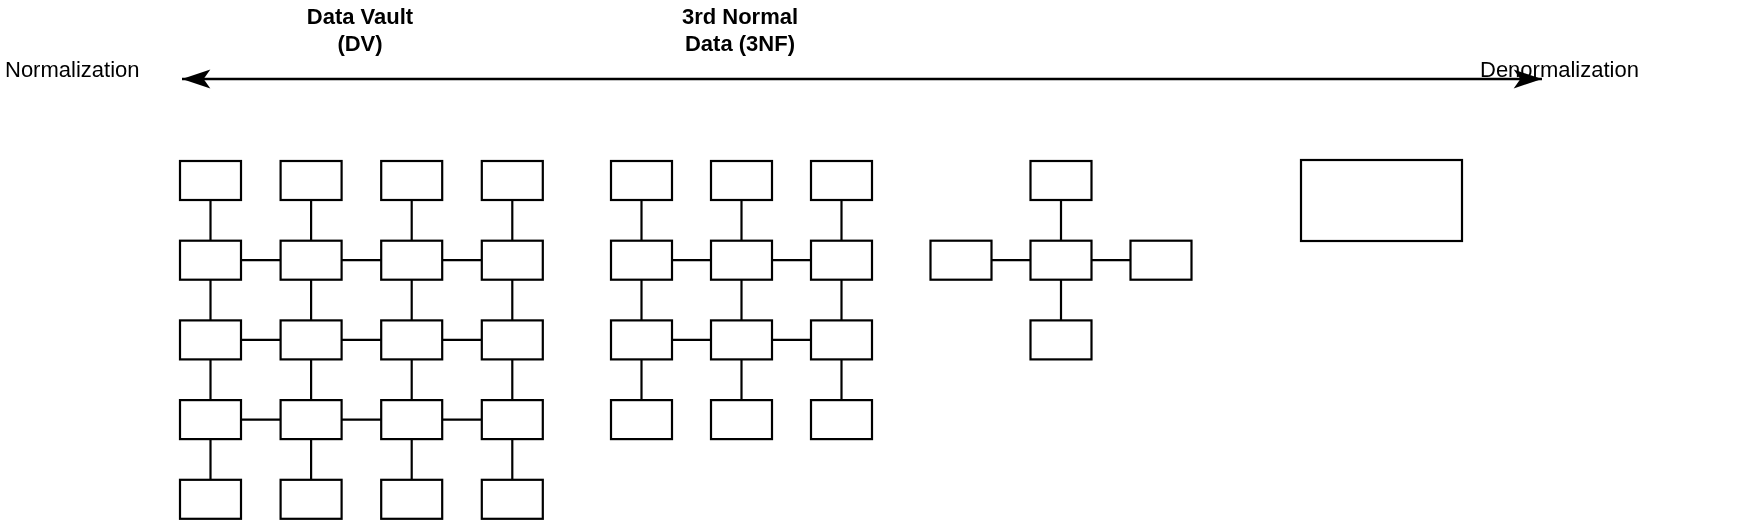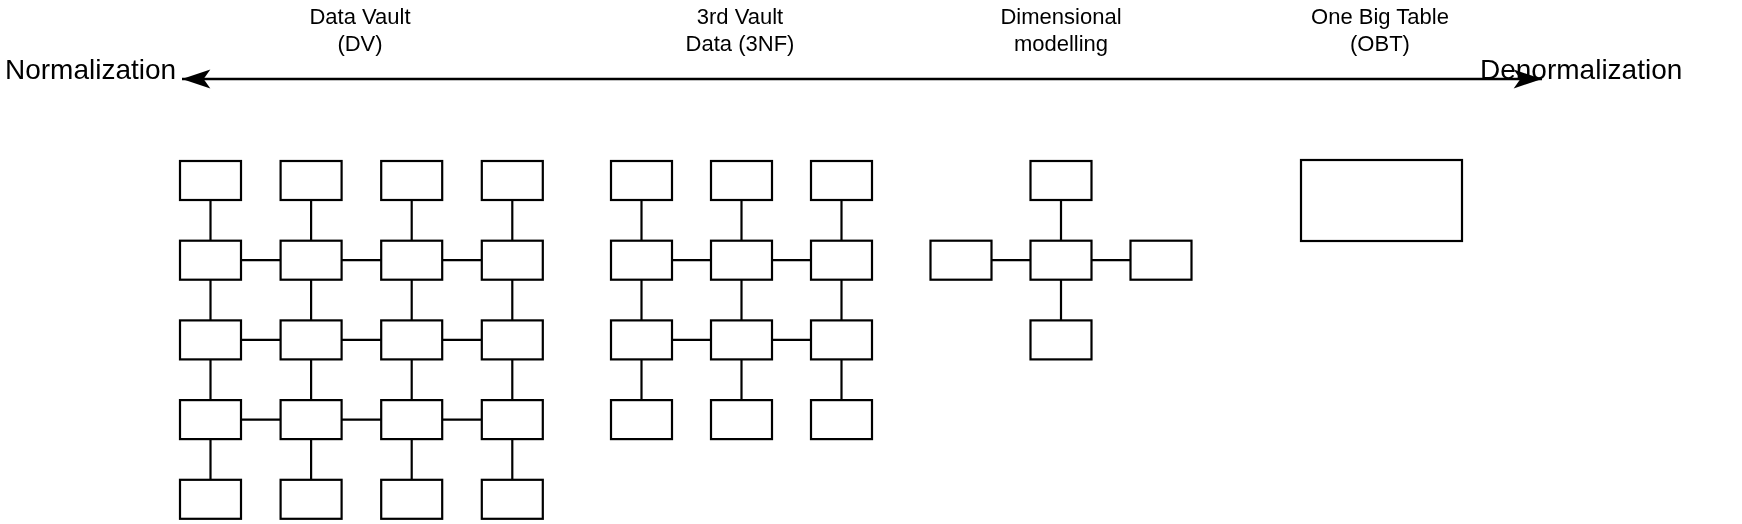--- a/index.html
+++ b/index.html
@@ -9,34 +9,35 @@
     height: 524px;
     background: var(--bg, #ffffff);
     font-family: "Liberation Sans", sans-serif;
     color: #000;
     overflow: hidden;
   }
   .canvas svg { position: absolute; left: 0; top: 0; }
   .edge-label {
     position: absolute;
     top: 56px;
-    font-size: 28px;
+    font-size: 22px;
     line-height: 27px;
     white-space: nowrap;
   }
   #label-normalization { left: 5px; }
   #label-denormalization { left: 1480px; }
   .approach-label {
     position: absolute;
     top: 3px;
     font-size: 22px;
     line-height: 27px;
     text-align: center;
     white-space: nowrap;
     transform: translateX(-50%);
+    font-weight: bold;
   }
   .schema-box {
     fill: var(--fill, #ffffff);
     stroke: var(--stroke, #000000);
     stroke-width: var(--box-sw, 2.2);
   }
   .schema-connector {
     stroke: var(--stroke, #000000);
     stroke-width: var(--conn-sw, 2.2);
   }
@@ -155,27 +156,19 @@
   <div class="edge-label" id="label-normalization">Normalization</div>
 
   <div class="edge-label" id="label-denormalization">Denormalization</div>
 
   <div class="approach-label" style="left: 360px;">
     <div>Data Vault</div>
     <div>(DV)</div>
   </div>
 
   <div class="approach-label" style="left: 740px;">
-    <div>3rd Vault</div>
+    <div>3rd Normal</div>
     <div>Data (3NF)</div>
   </div>
 
-  <div class="approach-label" style="left: 1061px;">
-    <div>Dimensional</div>
-    <div>modelling</div>
-  </div>
 
-  <div class="approach-label" style="left: 1380px;">
-    <div>One Big Table</div>
-    <div>(OBT)</div>
-  </div>
 
 </div>
 
 </body></html>

